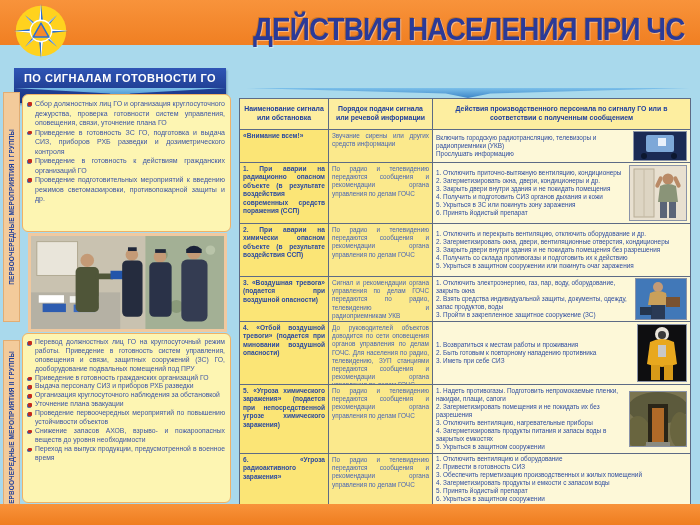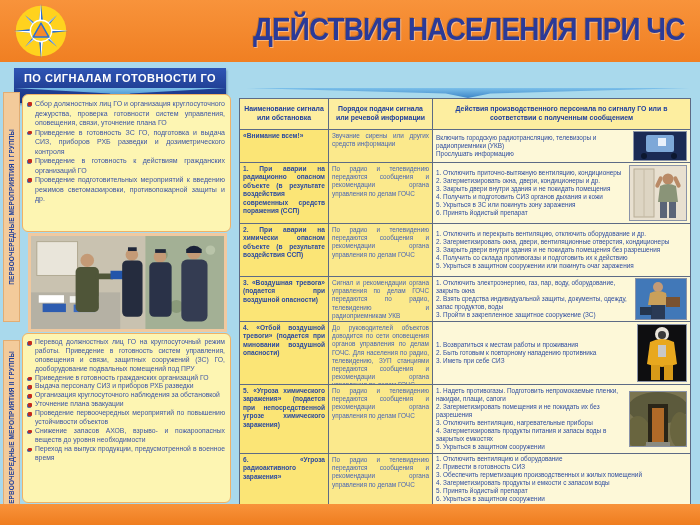--- a/index.html
+++ b/index.html
@@ -1,20 +1,20 @@
 <!DOCTYPE html>
 <html><head>
 <meta charset="utf-8">
 <style>
   * { margin:0; padding:0; box-sizing:border-box; }
   body { font-family:"Liberation Sans", sans-serif; background:#888; }
   #poster { position:relative; width:700px; height:525px; background:#a9d9ec; overflow:hidden; }
 
   
-  .band-top { position:absolute; left:0; top:0; width:700px; height:62px; background:linear-gradient(#f8933b,#f07f22); }
+  .band-top { position:absolute; left:0; top:0; width:700px; height:45px; background:linear-gradient(#f8933b,#f07f22); }
   .band-bottom { position:absolute; left:0; bottom:0; width:700px; height:21px; background:linear-gradient(#f8933b,#ef7d1f); }
   .emblem { position:absolute; left:13px; top:3px; width:56px; height:56px; }
   .main-title { position:absolute; left:230px; top:12px; width:462px; text-align:center;
     font-size:31px; font-weight:bold; color:#2b3a97; letter-spacing:-1px;
     transform:scaleX(.9); transform-origin:center;
     text-shadow:1px 1px 0 rgba(255,255,255,.4), -1px -1px 0 rgba(90,60,0,.25); white-space:nowrap; }
 
   
   .sec-bar { position:absolute; height:35px; background:linear-gradient(#2f55b5,#17317f);
     color:#fff; font-weight:bold; text-align:center; line-height:20px; letter-spacing:.5px;

